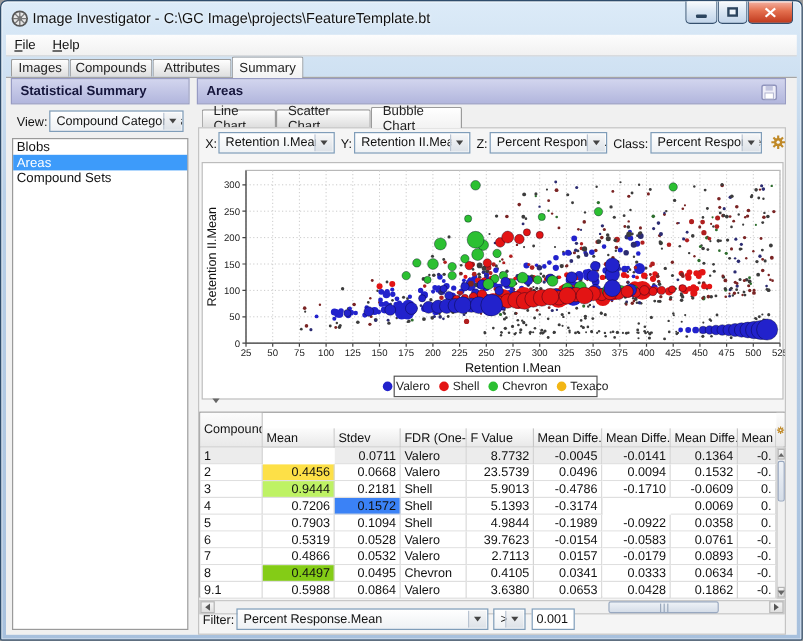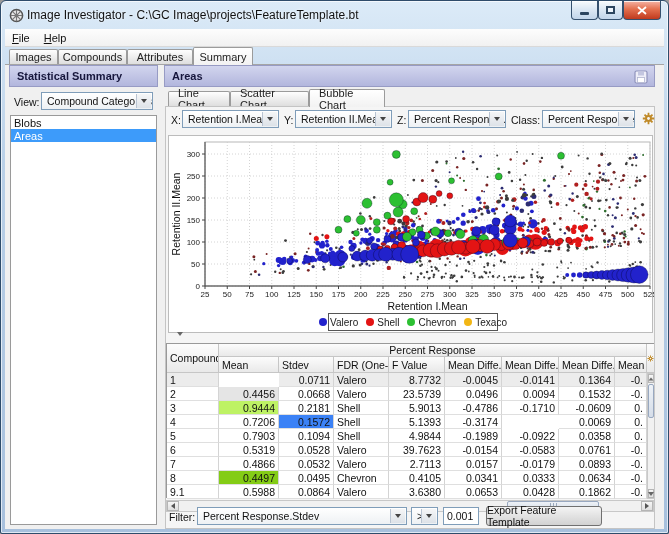--- a/index.html
+++ b/index.html
@@ -128,20 +128,21 @@
   <div class="abs lbl" style="left:13px;top:95px">View:</div>
   <div class="abs combo" style="left:40px;top:91px;width:112px">
     <span>Compound Categories</span>
     <span class="combo-arrow">
         <i class="tri-down"></i>
       </span>
   </div>
   <div class="abs listbox" style="left:9px;top:114px;width:147px;height:410px" id="sidebar-list">
       <div class="list-item">Blobs</div>
       <div class="list-item selected">Areas</div>
+      <div class="list-item">Compound Sets</div>
     </div>
 
   <div class="abs" style="left:157px;top:64px;width:6px;height:460px"></div>
 
   <div class="abs panel-header" style="left:163px;top:64px;width:491px;height:22px">
     <span>Areas</span>
     <svg class="abs" style="right:6px;top:4px" width="14" height="14" viewBox="0 0 14 14">
       <rect x="1" y="1" width="12" height="12" rx="1.5" fill="#eeeef8" stroke="#8f93bc" stroke-width="1.2"></rect>
       <rect x="4" y="1.5" width="6" height="4" fill="#c3c6e0"></rect>
       <rect x="3.5" y="7.5" width="7" height="5" fill="#fff" stroke="#b0b3cf" stroke-width="0.8"></rect>
@@ -1344,21 +1345,20 @@
         <span class="legend-dot" style="background: rgb(242, 182, 21);"></span>
         <span>Texaco</span>
       </span>
     </div>
 
   <div class="abs" style="left:167px;top:335px"><i class="tri-up-s"></i></div>
   <div class="abs" style="left:176px;top:335px"><i class="tri-down" style="border-top-color:#666"></i></div>
 
   <div class="abs tbl" id="table">
       <div class="hcell" style="left: 0px; top: 0px; width: 52px; height: 29px;">Compound ...</div>
-      <div class="hcell" style="left: 52px; top: 0px; width: 428px; height: 13px; justify-content: center;">Percent Response</div>
       <div class="hcell" style="left: 52px; top: 13px; width: 60px; height: 16px;">Mean</div>
       <div class="hcell" style="left: 112px; top: 13px; width: 55px; height: 16px;">Stdev</div>
       <div class="hcell" style="left: 167px; top: 13px; width: 55px; height: 16px;">FDR (One-...</div>
       <div class="hcell" style="left: 222px; top: 13px; width: 56px; height: 16px;">F Value</div>
       <div class="hcell" style="left: 278px; top: 13px; width: 57px; height: 16px;">Mean Diffe...</div>
       <div class="hcell" style="left: 335px; top: 13px; width: 57px; height: 16px;">Mean Diffe...</div>
       <div class="hcell" style="left: 392px; top: 13px; width: 56px; height: 16px;">Mean Diffe...</div>
       <div class="hcell" style="left: 448px; top: 13px; width: 32px; height: 16px;">Mean Dif</div>
       <div class="hcell" style="left: 480px; top: 0px; width: 8px; height: 29px; padding: 0px; justify-content: center;">
         <svg width="9" height="9" viewBox="0 0 16 16">
@@ -1379,21 +1379,21 @@
       <div class="cell" style="left: 0px; top: 29px; width: 52px; height: 14px; background: rgb(236, 236, 236);">1</div>
       <div class="cell num" style="left: 52px; top: 45px; width: 60px; height: 14px; background: rgb(236, 236, 236);">0.6448</div>
       <div class="cell num" style="left: 112px; top: 29px; width: 55px; height: 14px; background: rgb(236, 236, 236);">0.0711</div>
       <div class="cell" style="left: 167px; top: 29px; width: 55px; height: 14px; background: rgb(236, 236, 236);">Valero</div>
       <div class="cell num" style="left: 222px; top: 29px; width: 56px; height: 14px; background: rgb(236, 236, 236);">8.7732</div>
       <div class="cell num" style="left: 278px; top: 29px; width: 57px; height: 14px; background: rgb(236, 236, 236);">-0.0045</div>
       <div class="cell num" style="left: 335px; top: 29px; width: 57px; height: 14px; background: rgb(236, 236, 236);">-0.0141</div>
       <div class="cell num" style="left: 392px; top: 29px; width: 56px; height: 14px; background: rgb(236, 236, 236);">0.1364</div>
       <div class="cell num" style="left: 448px; top: 29px; width: 32px; height: 14px; background: rgb(236, 236, 236);">-0.</div>
       <div class="cell" style="left: 0px; top: 43px; width: 52px; height: 14px; background: rgb(255, 255, 255);">2</div>
-      <div class="cell num" style="left: 52px; top: 43px; width: 60px; height: 14px; background: #e5e5e5;">0.4456</div>
+      <div class="cell num" style="left: 52px; top: 43px; width: 60px; height: 14px; background: #fde047;">0.4456</div>
       <div class="cell num" style="left: 112px; top: 43px; width: 55px; height: 14px; background: rgb(255, 255, 255);">0.0668</div>
       <div class="cell" style="left: 167px; top: 43px; width: 55px; height: 14px; background: rgb(255, 255, 255);">Valero</div>
       <div class="cell num" style="left: 222px; top: 43px; width: 56px; height: 14px; background: rgb(255, 255, 255);">23.5739</div>
       <div class="cell num" style="left: 278px; top: 43px; width: 57px; height: 14px; background: rgb(255, 255, 255);">0.0496</div>
       <div class="cell num" style="left: 335px; top: 43px; width: 57px; height: 14px; background: rgb(255, 255, 255);">0.0094</div>
       <div class="cell num" style="left: 392px; top: 43px; width: 56px; height: 14px; background: rgb(255, 255, 255);">0.1532</div>
       <div class="cell num" style="left: 448px; top: 43px; width: 32px; height: 14px; background: rgb(255, 255, 255);">-0.</div>
       <div class="cell" style="left: 0px; top: 57px; width: 52px; height: 14px; background: rgb(255, 255, 255);">3</div>
       <div class="cell num" style="left: 52px; top: 57px; width: 60px; height: 14px; background: #bef264;">0.9444</div>
       <div class="cell num" style="left: 112px; top: 57px; width: 55px; height: 14px; background: rgb(255, 255, 255);">0.2181</div>
@@ -1479,31 +1479,28 @@
       <span class="grip">
           <i></i>
           <i></i>
           <i></i>
         </span>
     </div>
   </div>
 
   <div class="abs lbl" style="left:168px;top:510px">Filter:</div>
   <div class="abs combo" style="left:196px;top:506px;width:210px">
-    <span>Percent Response.Stdev</span>
+    <span>Percent Response.Mean</span>
     <span class="combo-arrow">
         <i class="tri-down"></i>
       </span>
   </div>
   <div class="abs combo" style="left:410px;top:506px;width:27px">
     <span>&gt;</span>
     <span class="combo-arrow">
         <i class="tri-down"></i>
       </span>
   </div>
   <div class="abs textfield" style="left:442px;top:506px;width:36px">
     <span>0.001</span>
   </div>
-  <div class="abs button" style="left:485px;top:505px;width:116px">
-    <span>Export Feature Template</span>
-  </div>
 
 </div>
 
 </body></html>

